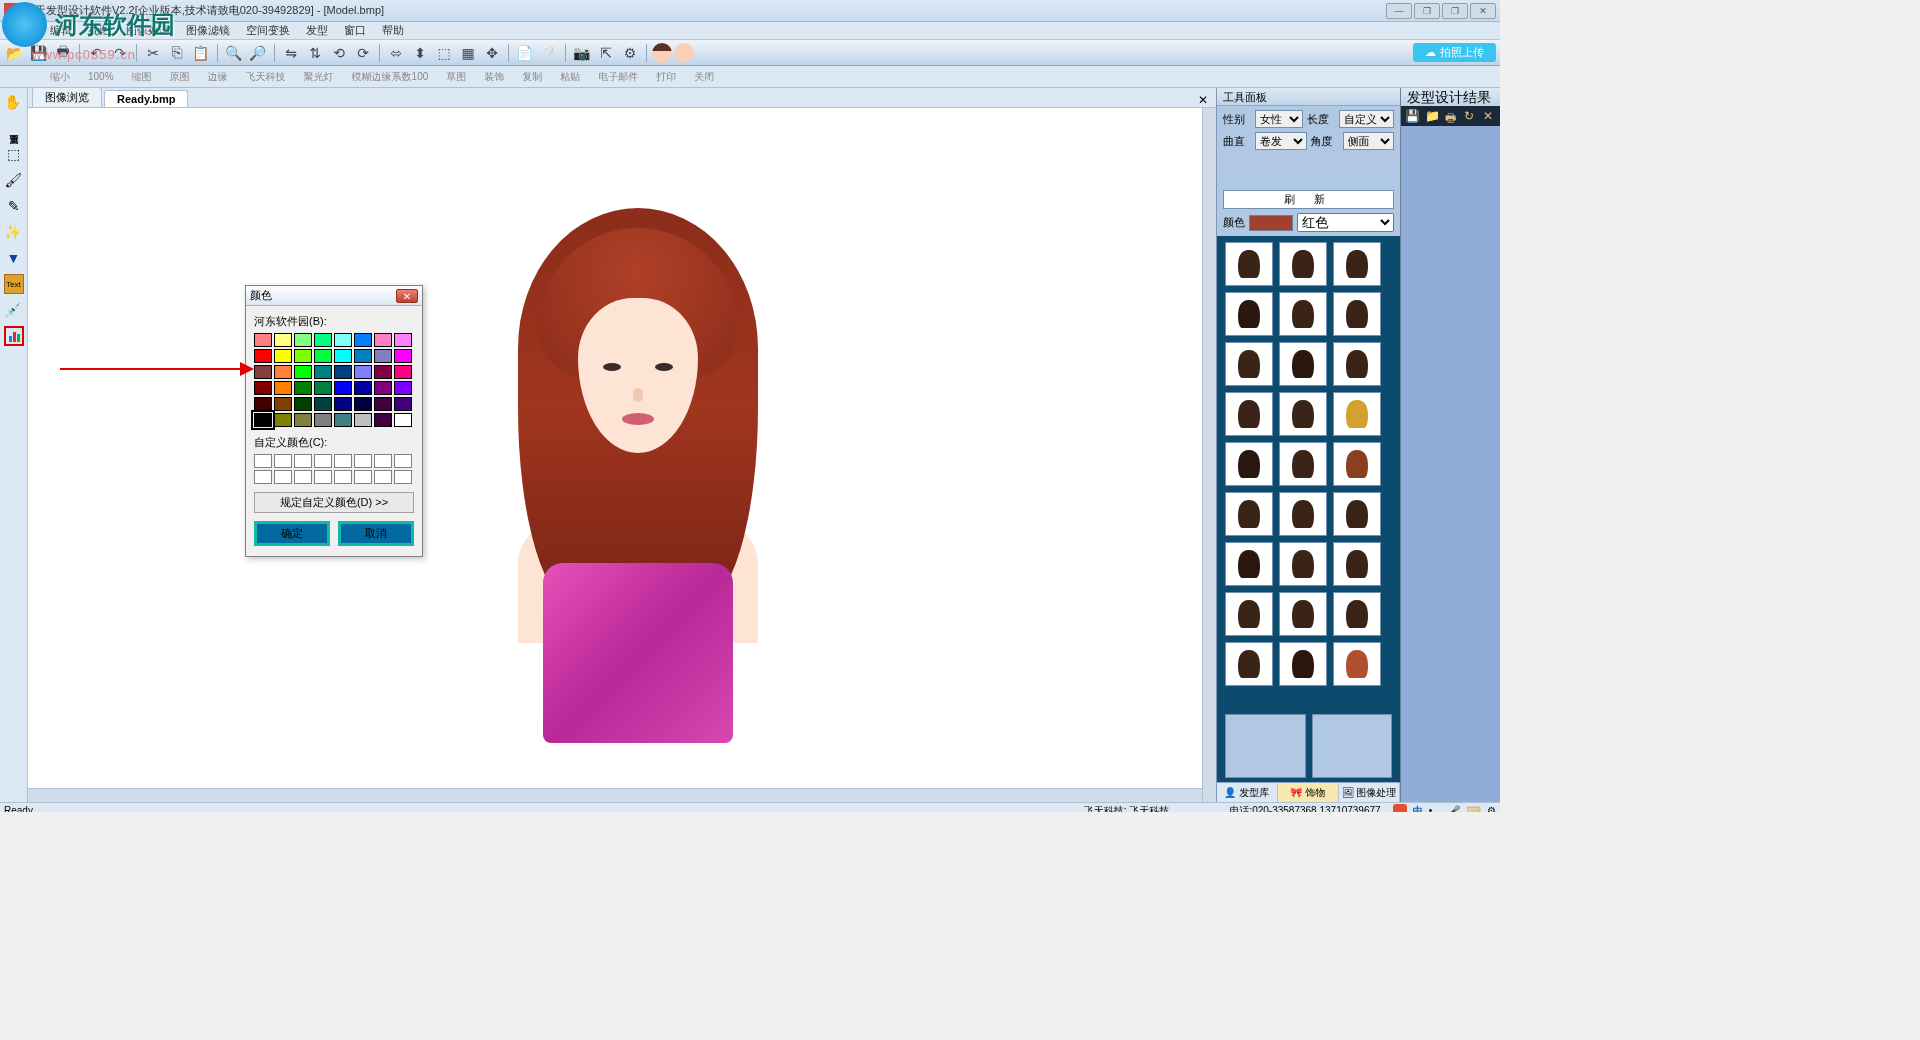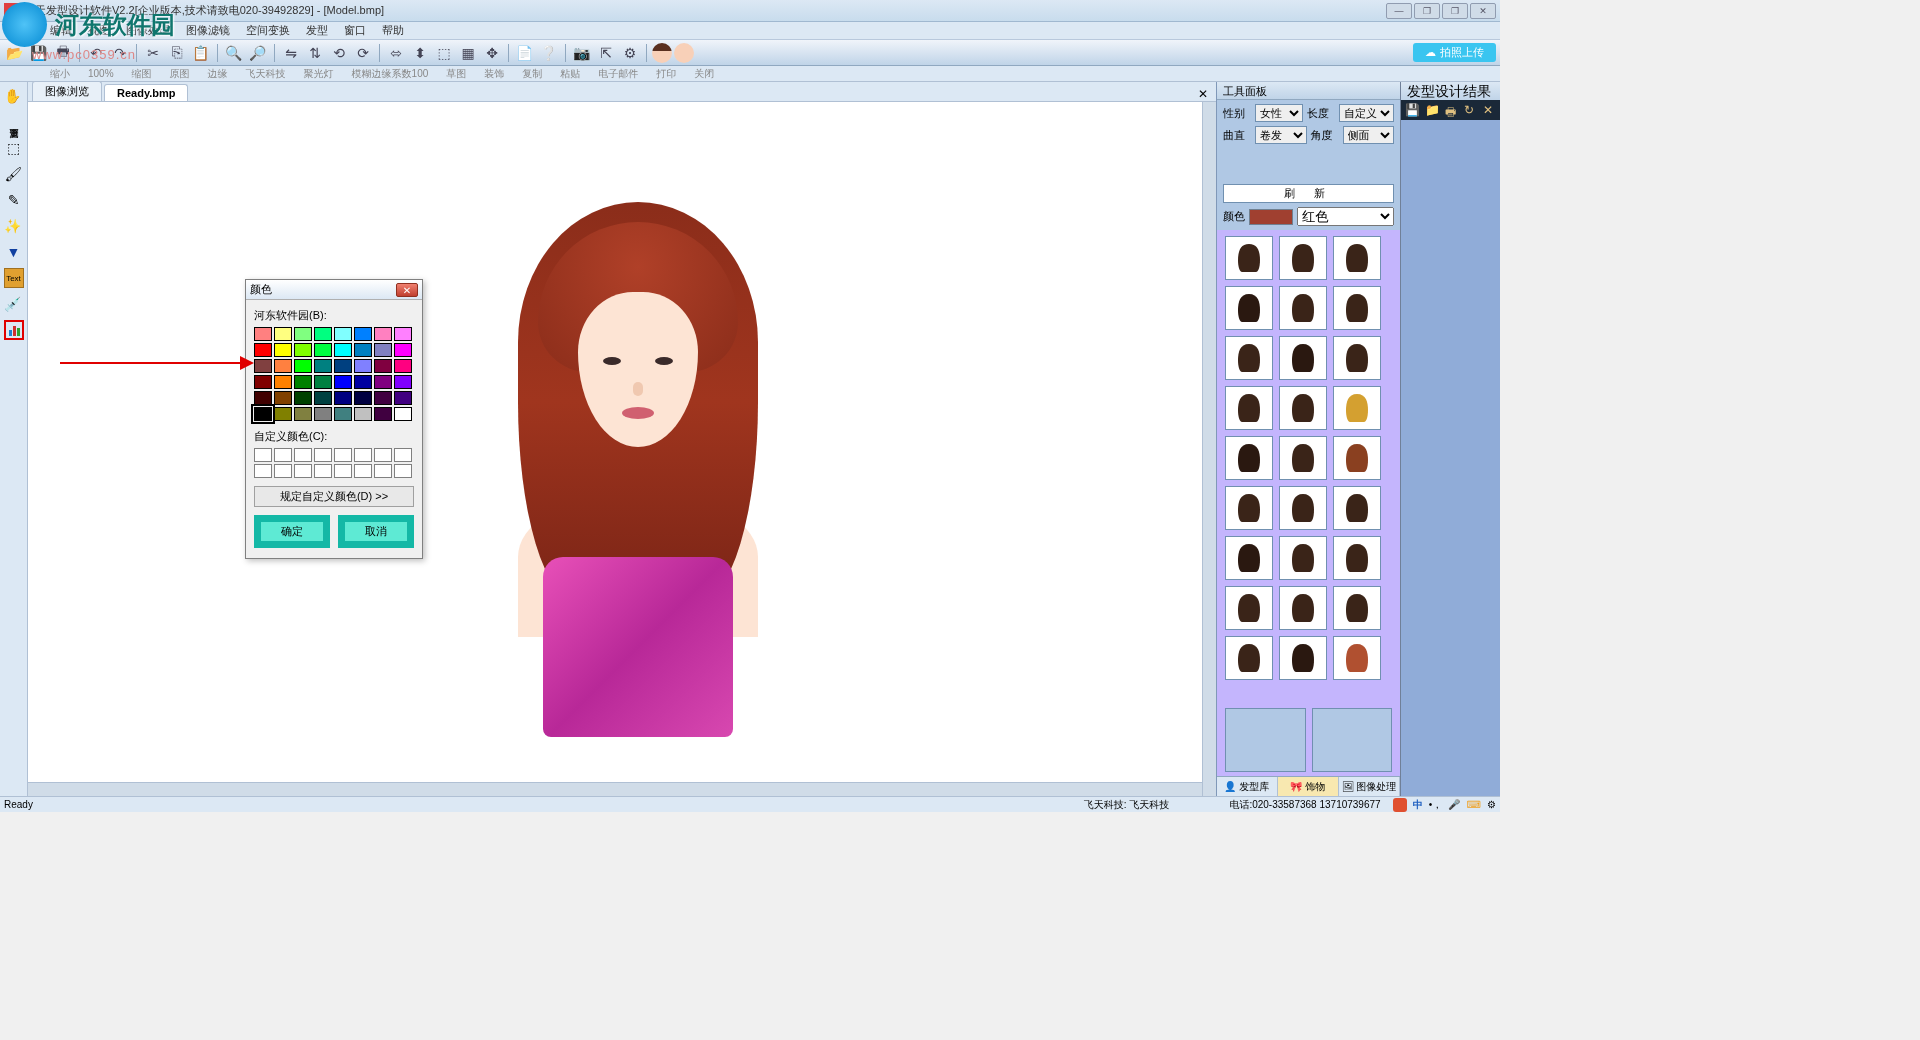--- a/index.html
+++ b/index.html
@@ -23,21 +23,21 @@
 .watermark-url { font-size: 13px; color: #d88; margin-left: 32px; letter-spacing: 1px; }
 
 
 .top-toolbar { height: 26px; background: linear-gradient(#f0f4fa, #c0d4e8); display: flex; align-items: center; padding: 0 4px; border-bottom: 1px solid #90a8c0; gap: 2px; }
 .tb-btn { width: 22px; height: 20px; border: 1px solid transparent; border-radius: 2px; display: flex; align-items: center; justify-content: center; font-size: 14px; color: #445; cursor: pointer; }
 .tb-sep { width: 1px; height: 18px; background: #90a8c0; margin: 0 3px; }
 .tb-face { width: 20px; height: 20px; border-radius: 50%; background: #f8d0b8; }
 .upload-btn { margin-left: auto; background: #3ac5f0; color: #fff; padding: 2px 12px; border-radius: 3px; font-size: 11px; display: flex; align-items: center; gap: 4px; }
 
 
-.sec-toolbar { height: 16px; background: #dce8f4; display: flex; align-items: center; padding: 0 50px; font-size: 10px; color: #888; border-bottom: 1px solid #b0c0d4; gap: 18px; }
+.sec-toolbar { height: 22px; background: #dce8f4; display: flex; align-items: center; padding: 0 50px; font-size: 10px; color: #888; border-bottom: 1px solid #b0c0d4; gap: 18px; }
 
 
 .main { display: flex; height: calc(100% - 22px - 18px - 26px - 16px - 16px); }
 
 
 .left-tools { width: 28px; background: #dce8f4; border-right: 1px solid #b0c0d4; display: flex; flex-direction: column; align-items: center; padding-top: 4px; gap: 6px; }
 .lt-btn { width: 20px; height: 20px; display: flex; align-items: center; justify-content: center; cursor: pointer; font-size: 14px; }
 .lt-highlight { border: 2px solid #e00000; padding: 2px; }
 
 
@@ -67,28 +67,28 @@
 .dlg-title .x { margin-left: auto; width: 22px; height: 14px; background: linear-gradient(#f08070,#c04030); color: #fff; text-align: center; line-height: 13px; border: 1px solid #903020; border-radius: 2px; font-size: 10px; cursor: pointer; }
 .dlg-body { padding: 6px 8px; }
 .dlg-label { font-size: 11px; margin: 2px 0 4px; }
 .color-grid { display: grid; grid-template-columns: repeat(8, 18px); gap: 2px; margin-bottom: 8px; }
 .swatch { width: 18px; height: 14px; border: 1px solid #000; cursor: pointer; }
 .swatch.sel { outline: 2px solid #000; outline-offset: 1px; }
 .custom-grid { display: grid; grid-template-columns: repeat(8, 18px); gap: 2px; margin-bottom: 4px; }
 .custom-sw { width: 18px; height: 14px; border: 1px solid #808080; background: #fff; }
 .dlg-wide-btn { width: 100%; padding: 2px; font-size: 11px; border: 1px solid #a0a0a0; background: #e8e8e8; margin: 4px 0; cursor: pointer; }
 .dlg-btns { display: flex; gap: 8px; padding: 4px 0; }
-.dlg-btn { flex: 1; padding: 2px; font-size: 11px; border: 7px solid #14b8a6; background: #5eead4; cursor: pointer; text-align: center; }
+.dlg-btn { flex: 1; padding: 2px; font-size: 11px; border: 3px solid #14b8a6; background: #0369a1; cursor: pointer; text-align: center; }
 
 
 .arrow-line { position: absolute; top: 260px; left: 32px; width: 186px; height: 2px; background: #e00000; z-index: 21; }
 .arrow-head { position: absolute; top: 254px; left: 212px; width: 0; height: 0; border-left: 14px solid #e00000; border-top: 7px solid transparent; border-bottom: 7px solid transparent; z-index: 21; }
 
 
-.right-panel { width: 184px; background: #c4b5fd; border-left: 1px solid #8098b8; display: flex; flex-direction: column; }
+.right-panel { width: 184px; background: #0c4a6e; border-left: 1px solid #8098b8; display: flex; flex-direction: column; }
 .panel-hdr { height: 18px; background: linear-gradient(#dce8f4,#c0d4e8); padding: 0 6px; font-size: 11px; line-height: 18px; border-bottom: 1px solid #90a8c0; }
 .filters { padding: 4px 6px; background: #b0c8e4; font-size: 11px; }
 .filter-row { display: flex; align-items: center; gap: 4px; margin-bottom: 4px; }
 .filter-row label { width: 28px; }
 .filter-row select { flex: 1; font-size: 11px; border: 1px solid #7090b0; height: 18px; }
 .refresh-btn { width: 100%; border: 1px solid #7090b0; background: #fff; font-size: 11px; padding: 1px; cursor: pointer; letter-spacing: 8px; margin-top: 36px; }
 .color-row { display: flex; align-items: center; gap: 4px; margin-top: 4px; }
 .color-sw { width: 44px; height: 16px; background: #a04030; border: 1px solid #708090; }
 .hair-grid { flex: 1; overflow-y: auto; padding: 6px 4px 6px 8px; display: grid; grid-template-columns: repeat(3, 48px); gap: 6px; align-content: start; }
 .hair-thumb { width: 48px; height: 44px; background: #fff; border: 1px solid #7090b0; display: flex; align-items: center; justify-content: center; cursor: pointer; }

